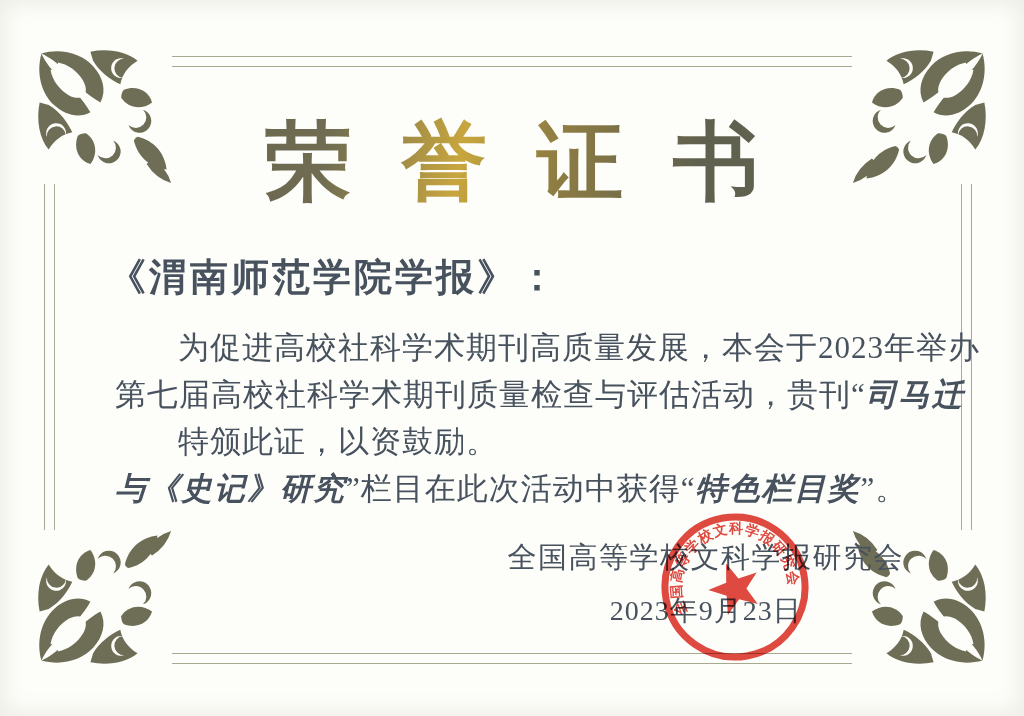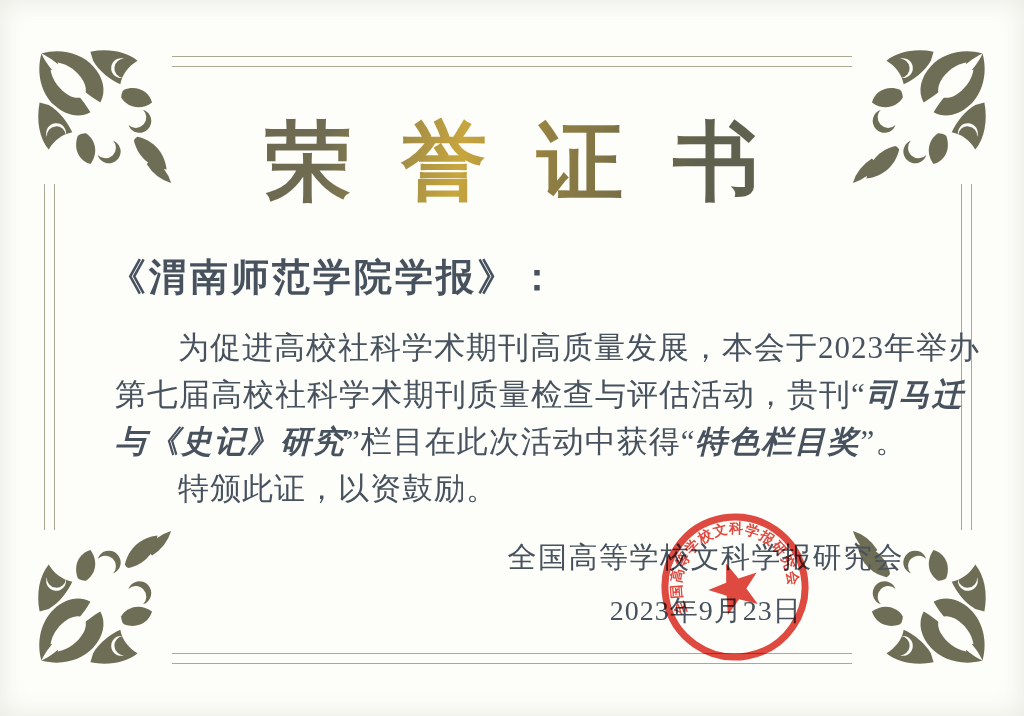--- a/index.html
+++ b/index.html
@@ -112,22 +112,22 @@
       </svg>
   </div>
 
   <div class="title">荣誉证书</div>
 
   <div class="salutation">《渭南师范学院学报》：</div>
 
   <div class="body">
     <div class="bodyline indent"><span>为促进高校社科学术期刊高质量发展，本会于2023年举办</span></div>
     <div class="bodyline"><span>第七届高校社科学术期刊质量检查与评估活动，贵刊“</span><span class="em">司马迁</span></div>
+    <div class="bodyline indent"><span>特颁此证，以资鼓励。</span></div>
     <div class="bodyline"><span class="em">与《史记》研究</span><span>”栏目在此次活动中获得“</span><span class="em">特色栏目奖</span><span>”。</span></div>
-    <div class="bodyline indent"><span>特颁此证，以资鼓励。</span></div>
   </div>
 
   <div class="sign">
     <div class="issuer">全国高等学校文科学报研究会</div>
     <div class="date">2023年9月23日</div>
   </div>
 
   <svg class="seal" viewBox="0 0 180 180" xmlns="http://www.w3.org/2000/svg">
     <circle cx="90" cy="90" r="70" fill="none" stroke="#dd352c" stroke-width="7"></circle>
     <polygon fill="#dd352c" transform="rotate(-10 90 92)" points="90,65 96.5,83.1 115.7,83.7 100.5,95.4 105.9,113.8 90,103 74.1,113.8 79.5,95.4 64.3,83.7 83.5,83.1"></polygon>

